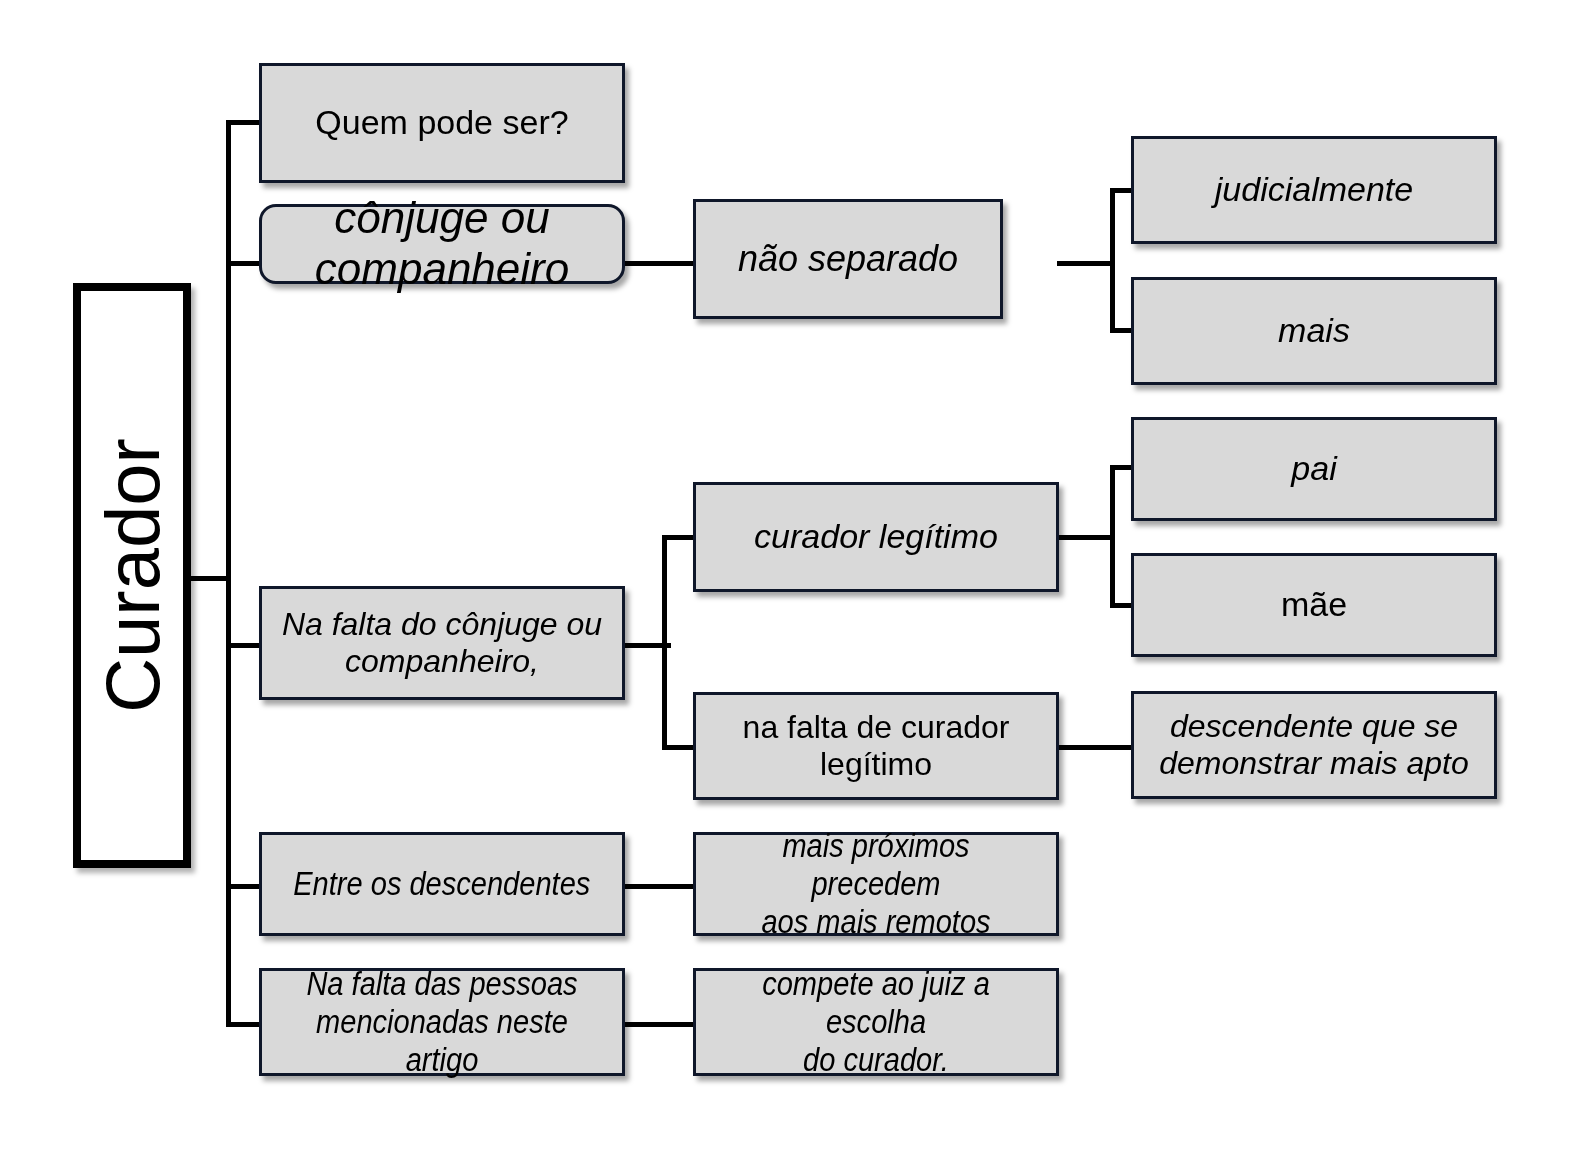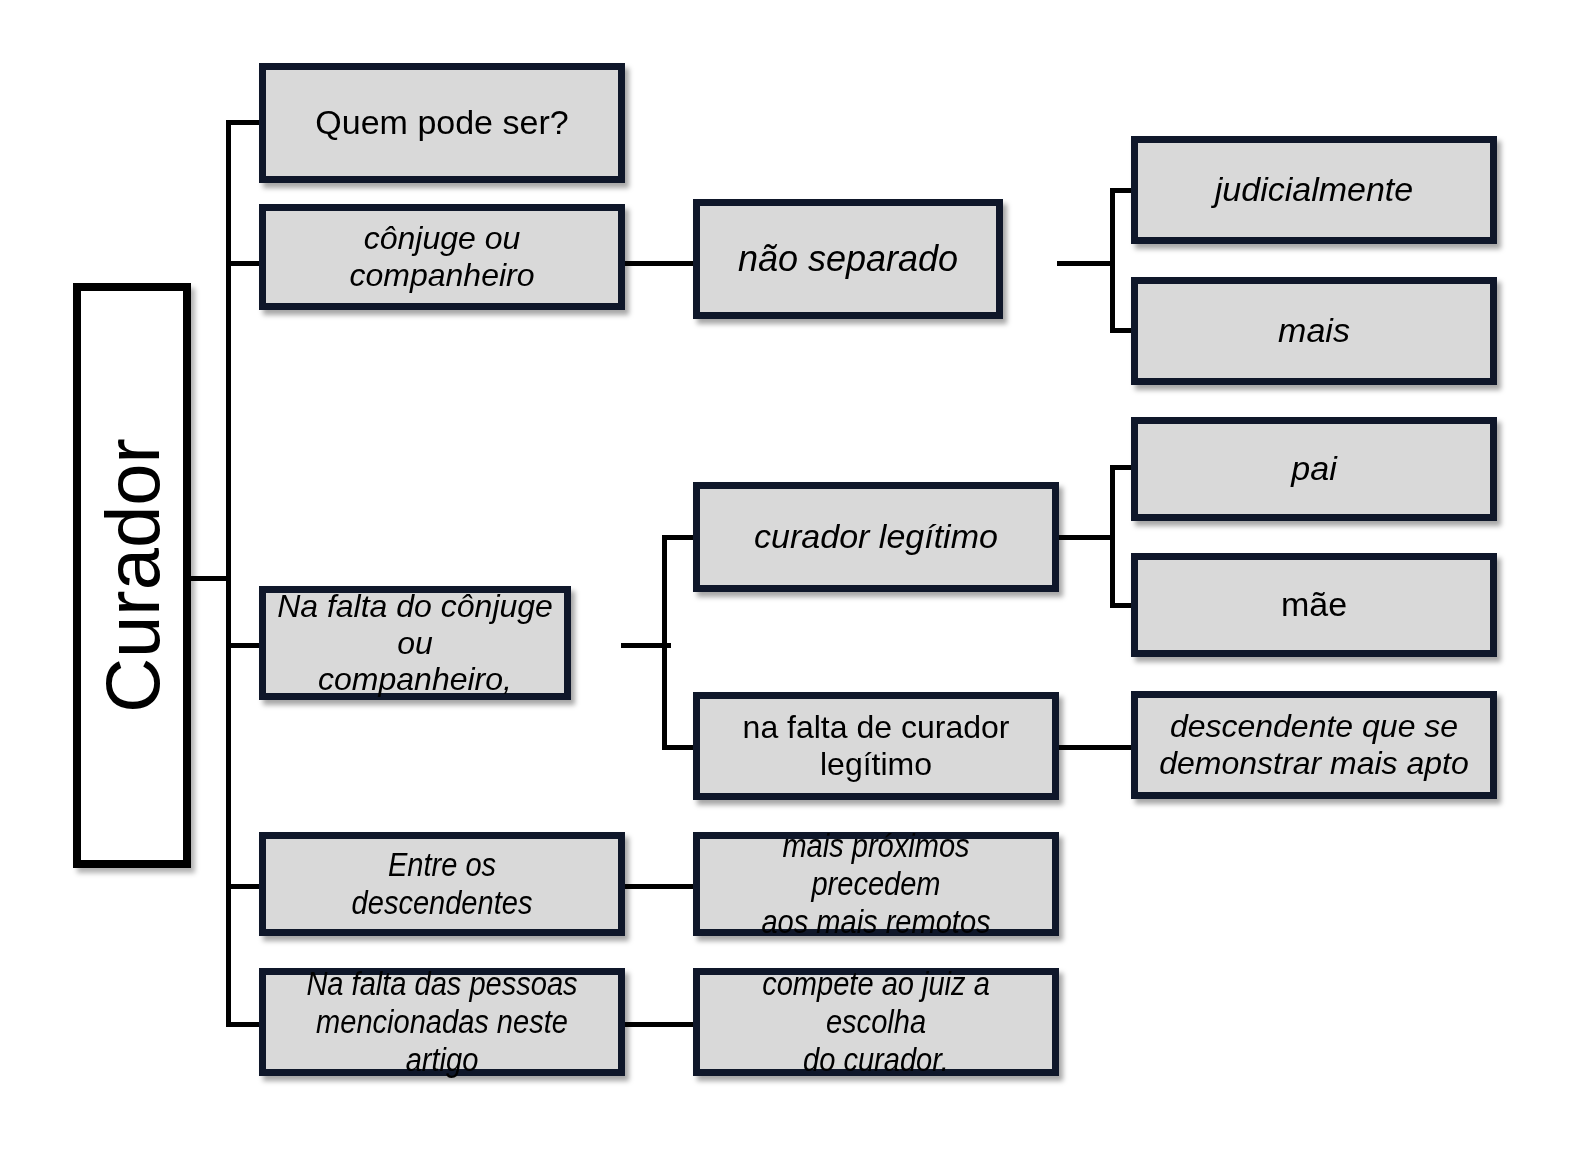--- a/index.html
+++ b/index.html
@@ -22,21 +22,21 @@
     background: #000000;
   }
   .line.h { height: 5px; }
   .line.v { width: 5px; }
 
   
   .node {
     position: absolute;
     box-sizing: border-box;
     background: #d9d9d9;
-    border: 7px solid #0f172a;
+    border: 3px solid #0f172a;
     box-shadow: 4px 5px 5px rgba(0,0,0,0.35);
     display: flex;
     align-items: center;
     justify-content: center;
     text-align: center;
     color: #000000;
     line-height: 1.15;
   }
   .node .txt {
     display: block;
@@ -106,25 +106,25 @@
   <div class="line h" style="left:621px; top:1022px; width:80px;"></div>
 
   <div class="root" style="left:73px; top:283px; width:118px; height:585px;">
     <span class="txt">Curador</span>
   </div>
 
   <div class="node" style="left:259px; top:63px; width:366px; height:120px; font-size:34px;">
     <span class="txt upright">Quem pode ser?</span>
   </div>
 
-  <div class="node" style="left:259px; top:204px; width:366px; height:106px; font-size:32px;">
+  <div class="node" style="left:259px; top:204px; width:366px; height:80px; font-size:44px;border-radius:17px;">
     <span class="txt italic">cônjuge ou companheiro</span>
   </div>
 
-  <div class="node" style="left:259px; top:586px; width:312px; height:114px; font-size:32px;">
+  <div class="node" style="left:259px; top:586px; width:366px; height:114px; font-size:32px;">
     <span class="txt italic">Na falta do cônjuge ou
 companheiro,</span>
   </div>
 
   <div class="node" style="left:259px; top:832px; width:366px; height:104px; font-size:33px;">
     <span class="txt italic narrow">Entre os descendentes</span>
   </div>
 
   <div class="node" style="left:259px; top:968px; width:366px; height:108px; font-size:33px;">
     <span class="txt italic narrow">Na falta das pessoas

